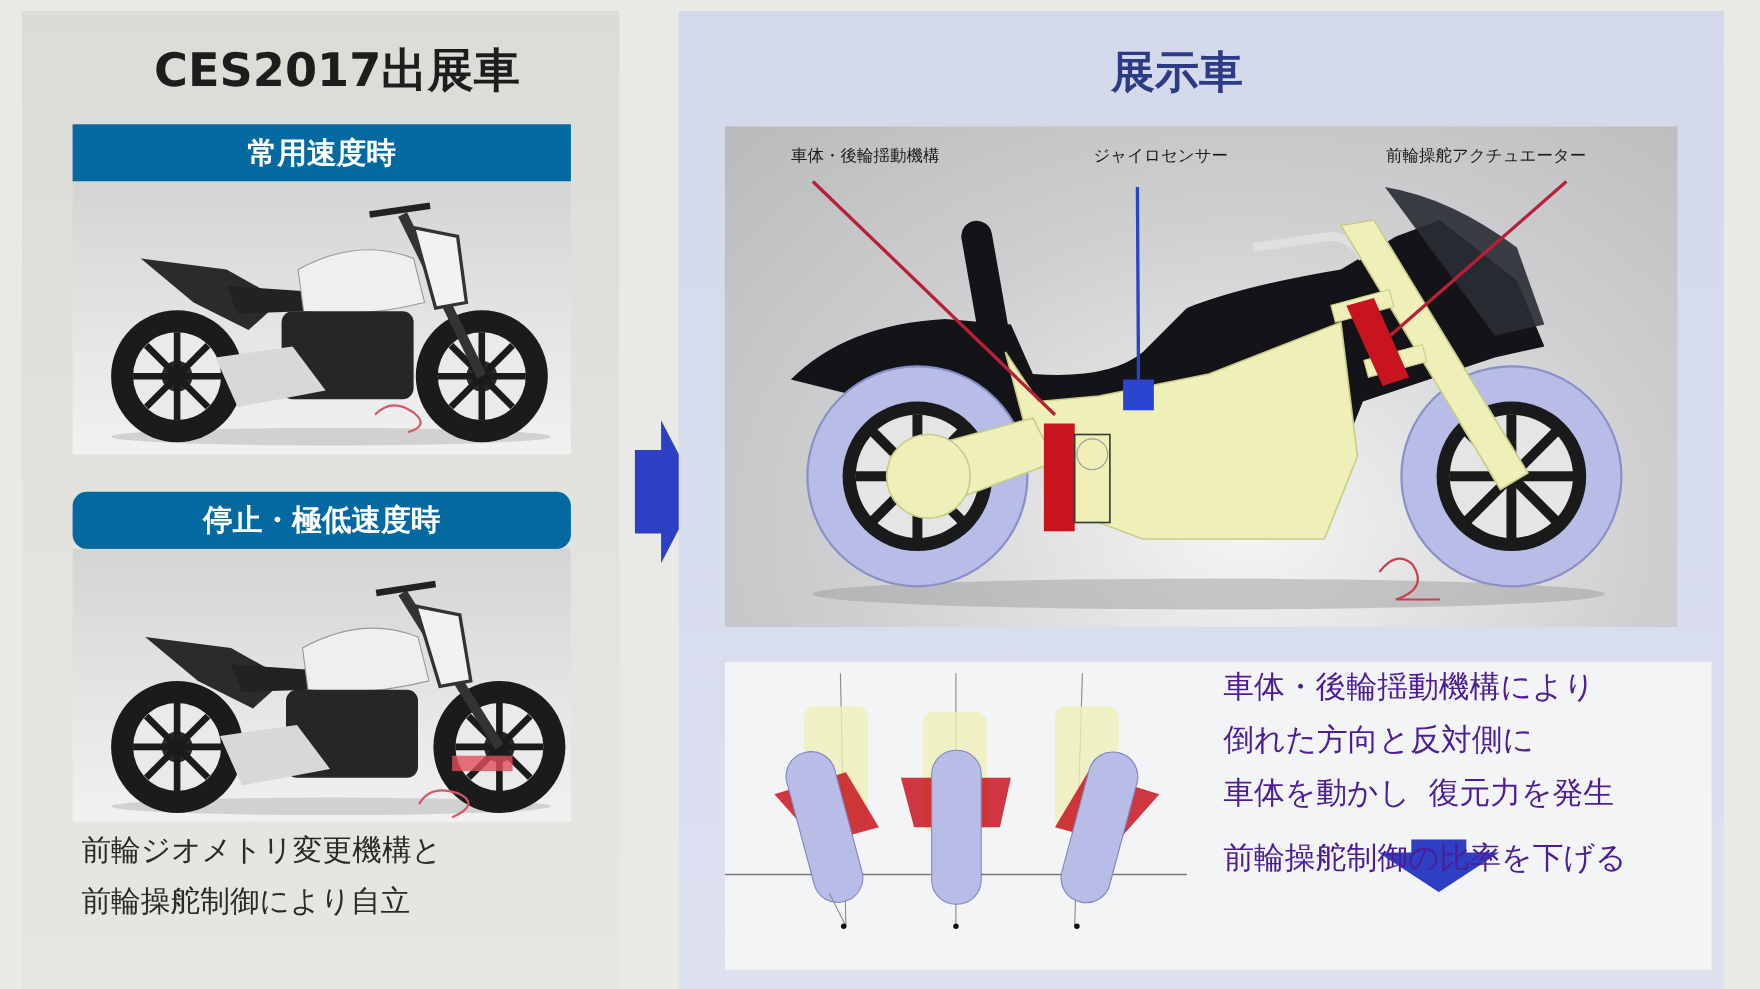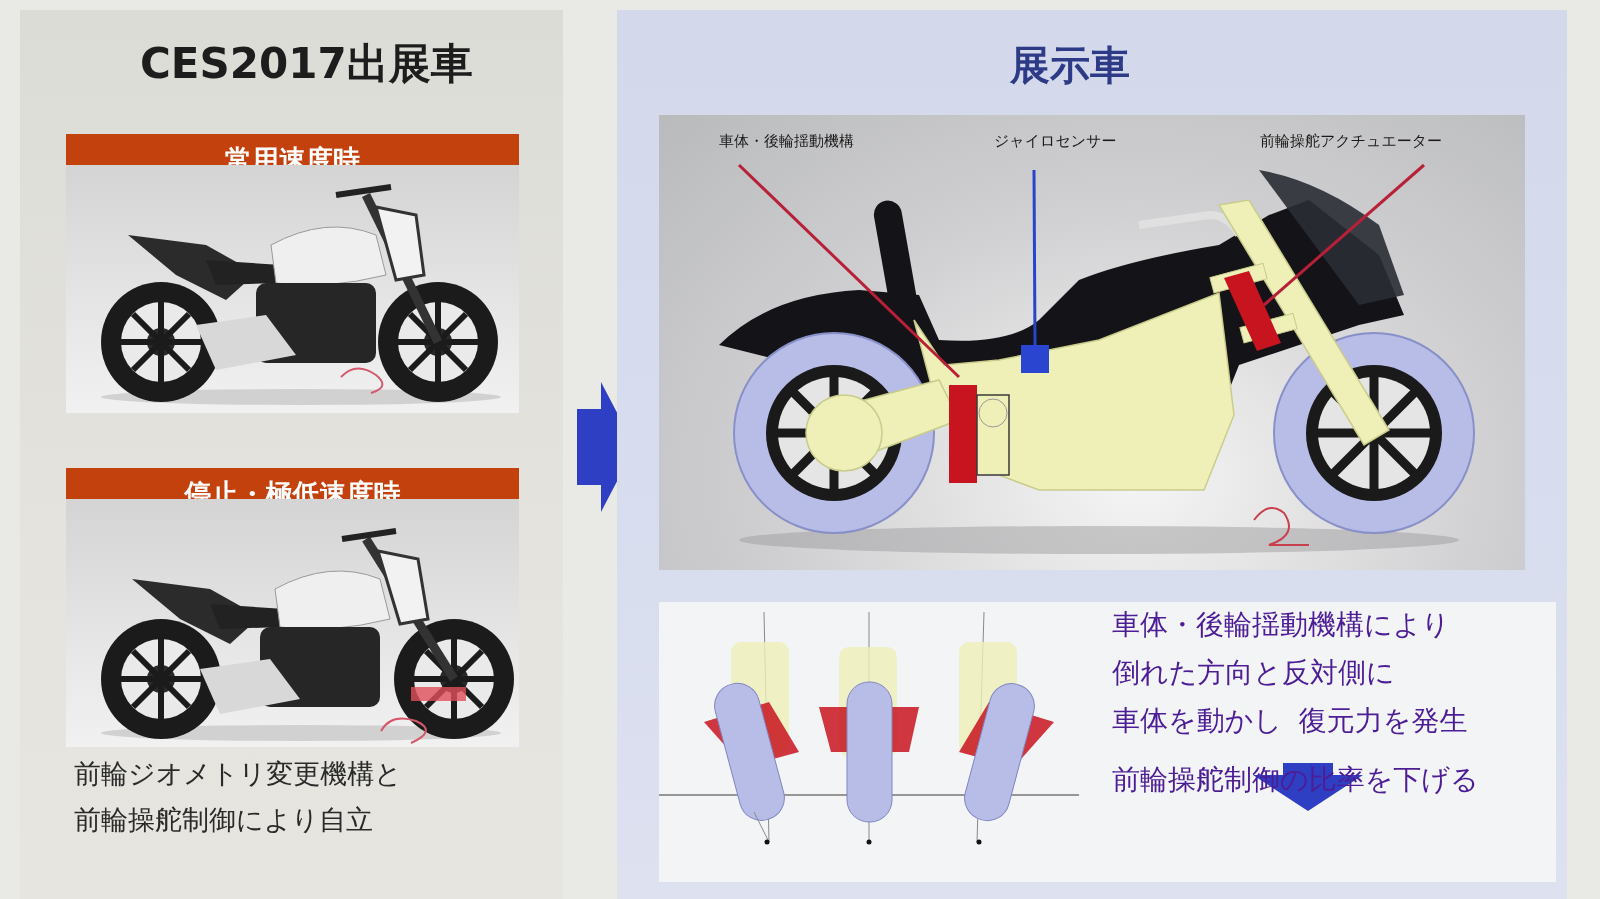--- a/index.html
+++ b/index.html
@@ -1,20 +1,20 @@
 <!DOCTYPE html>
 <html><head>
 <meta charset="utf-8">
 <style>
   html,body{margin:0;padding:0;}
   body{width:1600px;height:899px;overflow:hidden;background:#e9eae6;font-family:"DejaVu Sans","Liberation Sans",sans-serif;position:relative;}
   .left-panel{position:absolute;left:20px;top:10px;width:543px;height:889px;background:linear-gradient(180deg,#dcdcd6 0%,#e4e3dd 60%,#e6e5df 100%);}
   .right-panel{position:absolute;left:617px;top:10px;width:950px;height:889px;background:linear-gradient(180deg,#d3d8ea 0%,#d7dcee 50%,#dde1f0 100%);}
   .left-title{position:absolute;left:112px;top:36px;font-size:42px;font-weight:bold;color:#1d1d1d;letter-spacing:0px;margin-left:28px;}
-  .bar{position:absolute;left:66px;width:453px;height:52px;background:#c2410c;color:#fff;font-weight:bold;font-size:27px;display:flex;align-items:center;justify-content:center;margin-top:21px;}
+  .bar{position:absolute;left:66px;width:453px;height:52px;background:#0369a1;color:#fff;font-weight:bold;font-size:27px;display:flex;align-items:center;justify-content:center;}
   .photo{position:absolute;left:66px;width:453px;background:linear-gradient(180deg,#d4d4d4 0%,#e8e8e8 65%,#f1f1f1 100%);overflow:hidden;}
   .left-caption{position:absolute;left:74px;font-size:27px;color:#2a2a2a;line-height:44px;}
   .right-title{position:absolute;left:1010px;top:38px;font-size:40px;font-weight:bold;color:#2d3b86;}
   .diagram-main{position:absolute;left:659px;top:115px;width:866px;height:455px;background:radial-gradient(ellipse at 55% 80%,#f5f5f5 0%,#cfcfd1 55%,#b9babc 100%);overflow:hidden;}
   .callout{position:absolute;top:132px;font-size:15px;font-weight:normal;color:#1a1a1a;white-space:nowrap;margin-left:32px;}
   .diagram-bottom{position:absolute;left:659px;top:602px;width:897px;height:280px;background:#f3f4f6;}
   .explain{position:absolute;left:1112px;font-size:28px;color:#4c1d95;white-space:nowrap;}
   .big-arrow{position:absolute;left:577px;top:382px;}
   .down-arrow{position:absolute;left:1253px;top:763px;}
 </style>
@@ -58,21 +58,21 @@
     <path d="M130,160 L200,150 L230,190 L150,205 Z" fill="#d8d8d8"></path>
 
     <line x1="300" y1="30" x2="372" y2="177" stroke="#333" stroke-width="9"></line>
     <path d="M310,42 L350,50 L358,110 L330,115 Z" fill="#f2f2f2" stroke="#333" stroke-width="3"></path>
     <line x1="270" y1="30" x2="325" y2="22" stroke="#222" stroke-width="6"></line>
 
     <path d="M275,212 Q290,196 310,210 Q325,222 305,228" fill="none" stroke="#d4576a" stroke-width="2"></path>
   </svg>
 </div>
 
-<div class="bar" style="top:447px;">停止・極低速度時</div>
+<div class="bar" style="top:447px;border-radius:13px;">停止・極低速度時</div>
 <div class="photo" style="top:499px;height:248px;">
   <svg width="453" height="248" viewBox="0 0 453 248">
     <ellipse cx="235" cy="234" rx="200" ry="8" fill="#bdbdbd" opacity="0.6"></ellipse>
     <circle cx="95" cy="180" r="60" fill="#1b1b1b"></circle>
     <circle cx="95" cy="180" r="40" fill="#eaeaea"></circle>
     <circle cx="95" cy="180" r="14" fill="#2a2a2a"></circle>
     <g stroke="#1b1b1b" stroke-width="6">
       <line x1="95" y1="140" x2="95" y2="220"></line>
         <line x1="55" y1="180" x2="135" y2="180"></line>
       <line x1="67" y1="152" x2="123" y2="208"></line>

